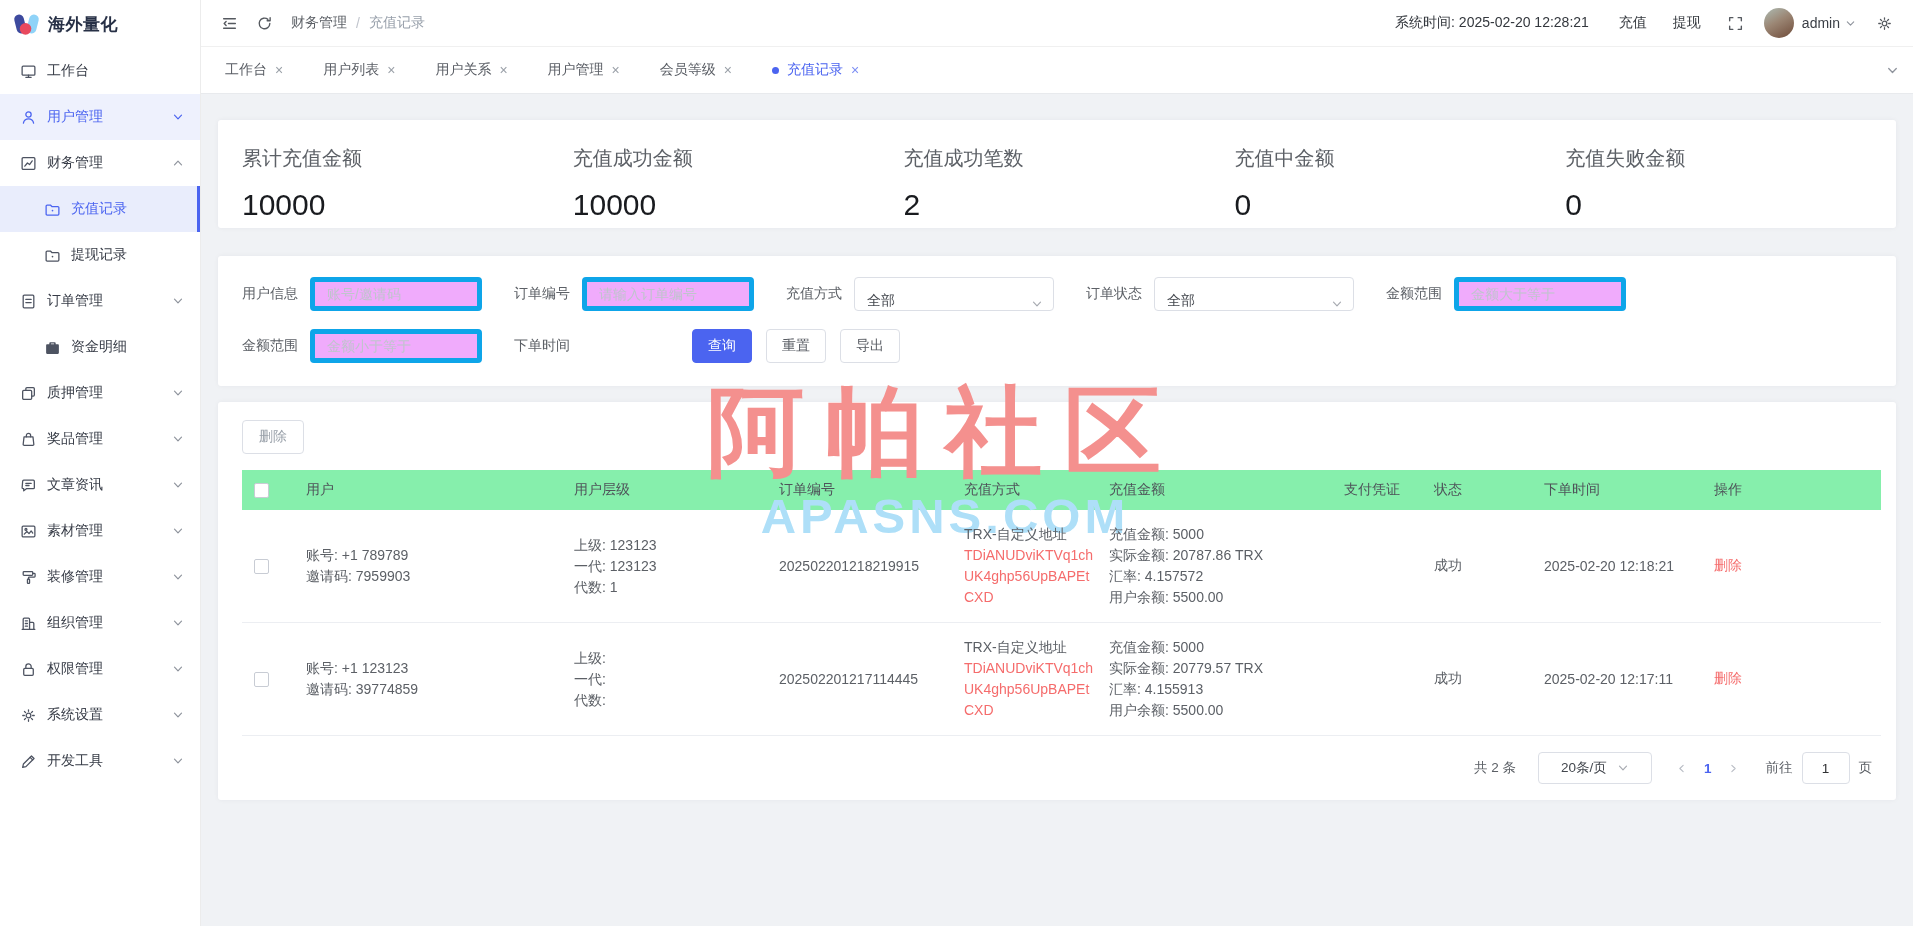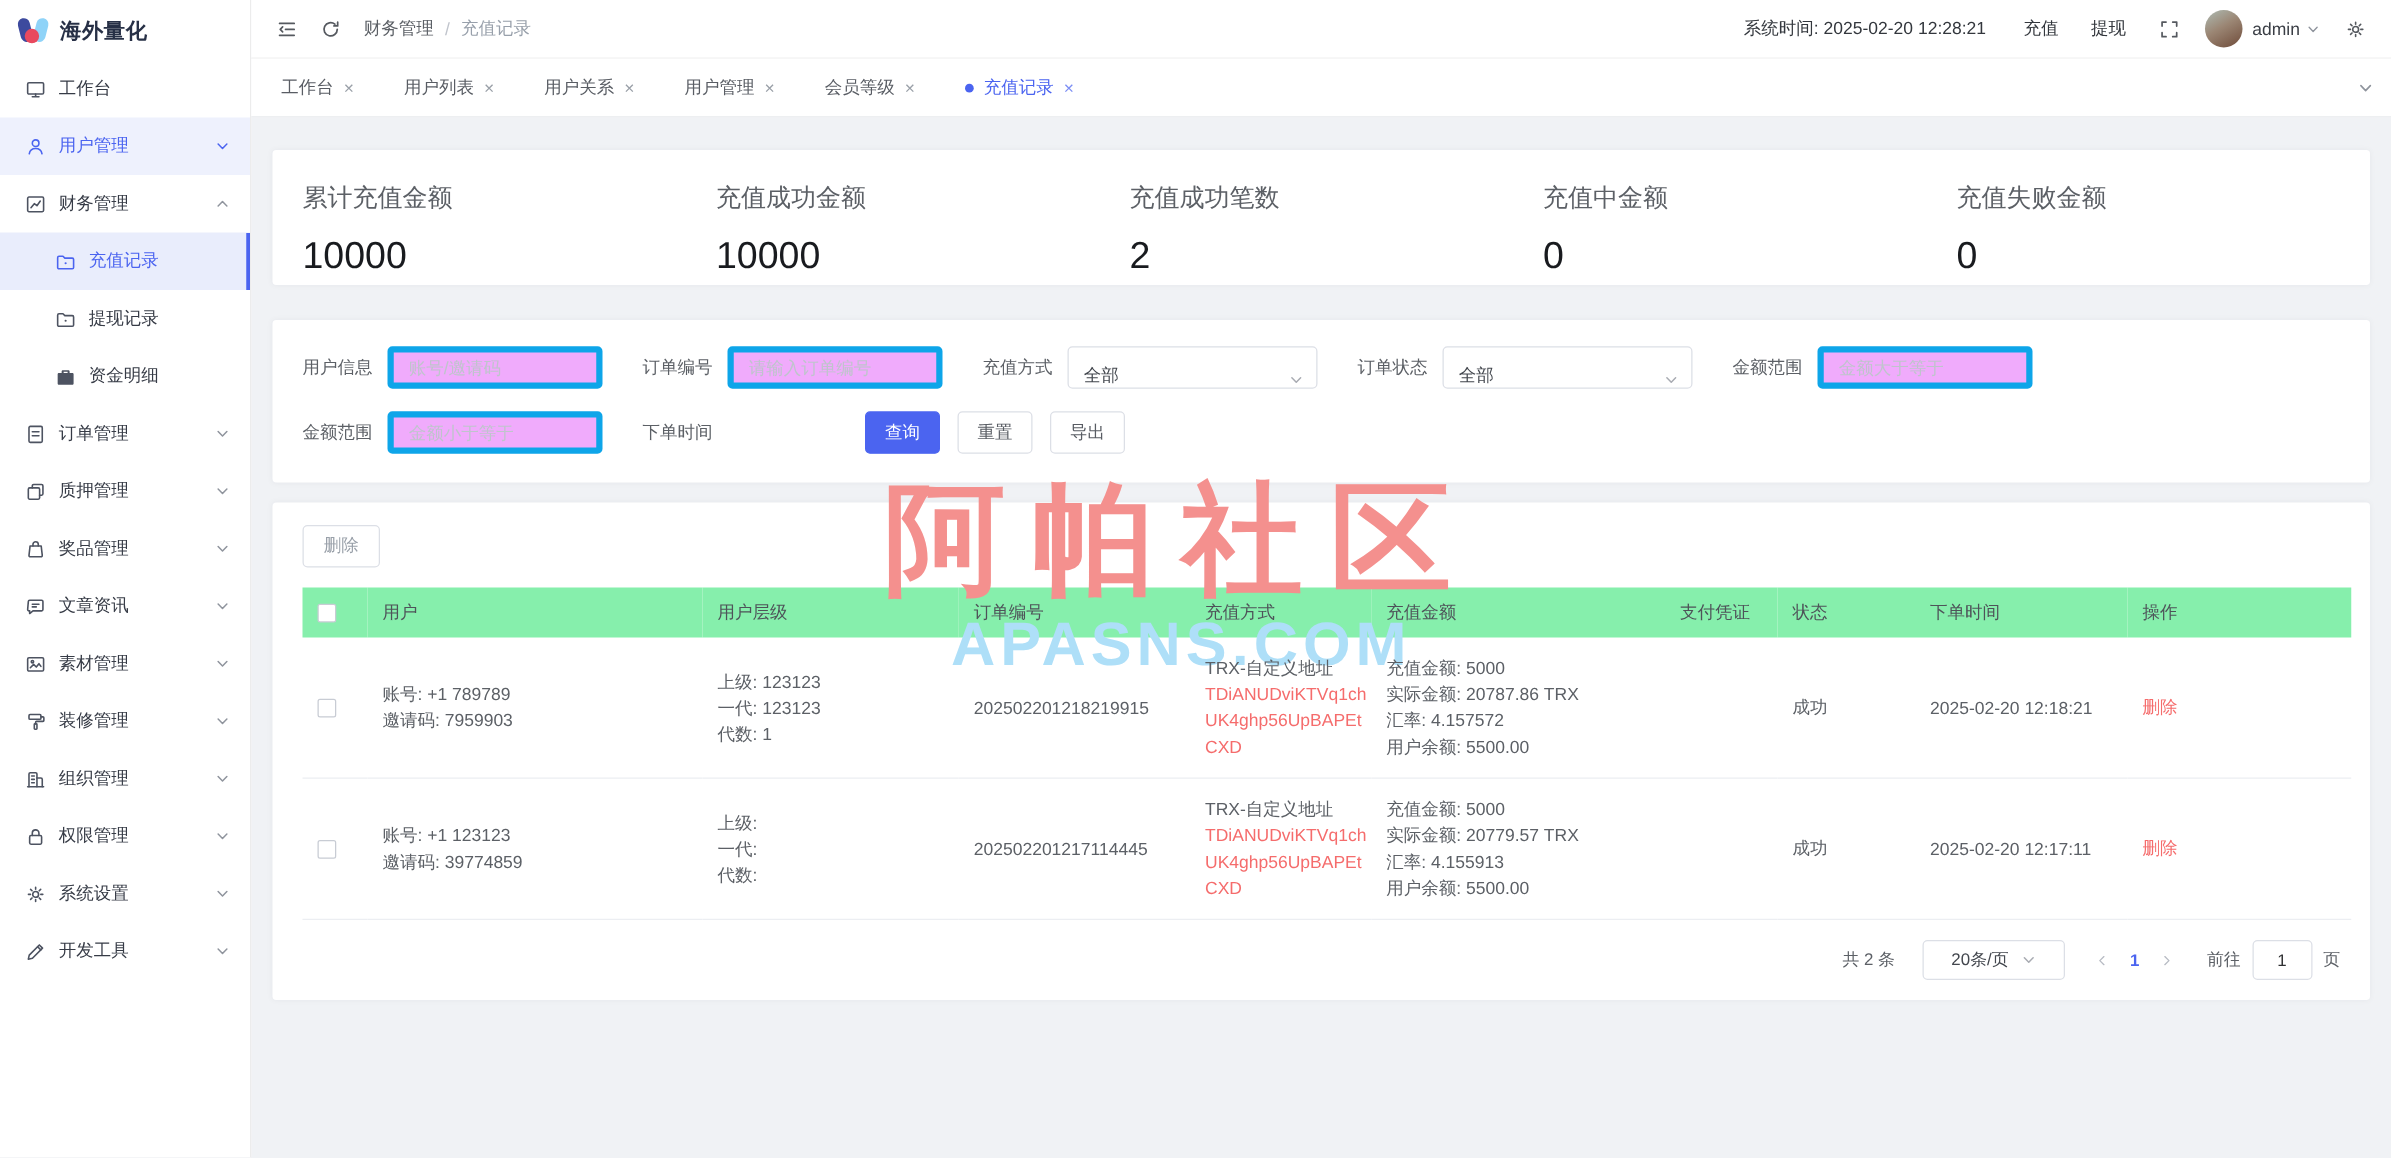--- a/index.html
+++ b/index.html
@@ -165,39 +165,39 @@
         </div>
         <div class="srow sub">
           <span class="icn">
             <svg viewBox="0 0 16 16" fill="none" stroke="currentColor" stroke-width="1.2" stroke-linecap="round" stroke-linejoin="round">
               <path d="M2 4.8c0-.6.4-1 1-1h3l1.4 1.4H13c.6 0 1 .4 1 1v6c0 .6-.4 1-1 1H3c-.6 0-1-.4-1-1z"></path>
               <circle cx="8" cy="9" r=".8" fill="currentColor" stroke="none"></circle>
             </svg>
           </span>
           <span class="slabel">提现记录</span>
         </div>
+        <div class="srow">
+          <span class="icn">
+            <svg viewBox="0 0 16 16" fill="none" stroke="currentColor" stroke-width="1.2" stroke-linecap="round" stroke-linejoin="round">
+              <rect x="3" y="2" width="10" height="12" rx="1"></rect>
+              <path d="M5.5 6h5M5.5 9h5"></path>
+            </svg>
+          </span>
+          <span class="slabel">订单管理</span>
+          <svg class="chv" viewBox="0 0 12 12">
+            <path d="M2.5 4.2 6 7.8 9.5 4.2" fill="none" stroke="currentColor" stroke-width="1.2" stroke-linecap="round" stroke-linejoin="round"></path>
+          </svg>
+        </div>
         <div class="srow sub">
           <span class="icn">
             <svg viewBox="0 0 16 16">
               <path fill="currentColor" d="M6 3h4c.6 0 1 .4 1 1v1h2c.6 0 1 .4 1 1v7c0 .6-.4 1-1 1H3c-.6 0-1-.4-1-1V6c0-.6.4-1 1-1h2V4c0-.6.4-1 1-1zm.5 2h3V4.2h-3z"></path>
             </svg>
           </span>
           <span class="slabel">资金明细</span>
-        </div>
-        <div class="srow">
-          <span class="icn">
-            <svg viewBox="0 0 16 16" fill="none" stroke="currentColor" stroke-width="1.2" stroke-linecap="round" stroke-linejoin="round">
-              <rect x="3" y="2" width="10" height="12" rx="1"></rect>
-              <path d="M5.5 6h5M5.5 9h5"></path>
-            </svg>
-          </span>
-          <span class="slabel">订单管理</span>
-          <svg class="chv" viewBox="0 0 12 12">
-            <path d="M2.5 4.2 6 7.8 9.5 4.2" fill="none" stroke="currentColor" stroke-width="1.2" stroke-linecap="round" stroke-linejoin="round"></path>
-          </svg>
         </div>
         <div class="srow">
           <span class="icn">
             <svg viewBox="0 0 16 16" fill="none" stroke="currentColor" stroke-width="1.2" stroke-linecap="round" stroke-linejoin="round">
               <rect x="2.5" y="5" width="8.5" height="8.5" rx="1"></rect>
               <path d="M5.5 5V3.5c0-.6.4-1 1-1h6c.6 0 1 .4 1 1v6c0 .6-.4 1-1 1H11"></path>
             </svg>
           </span>
           <span class="slabel">质押管理</span>
           <svg class="chv" viewBox="0 0 12 12">

